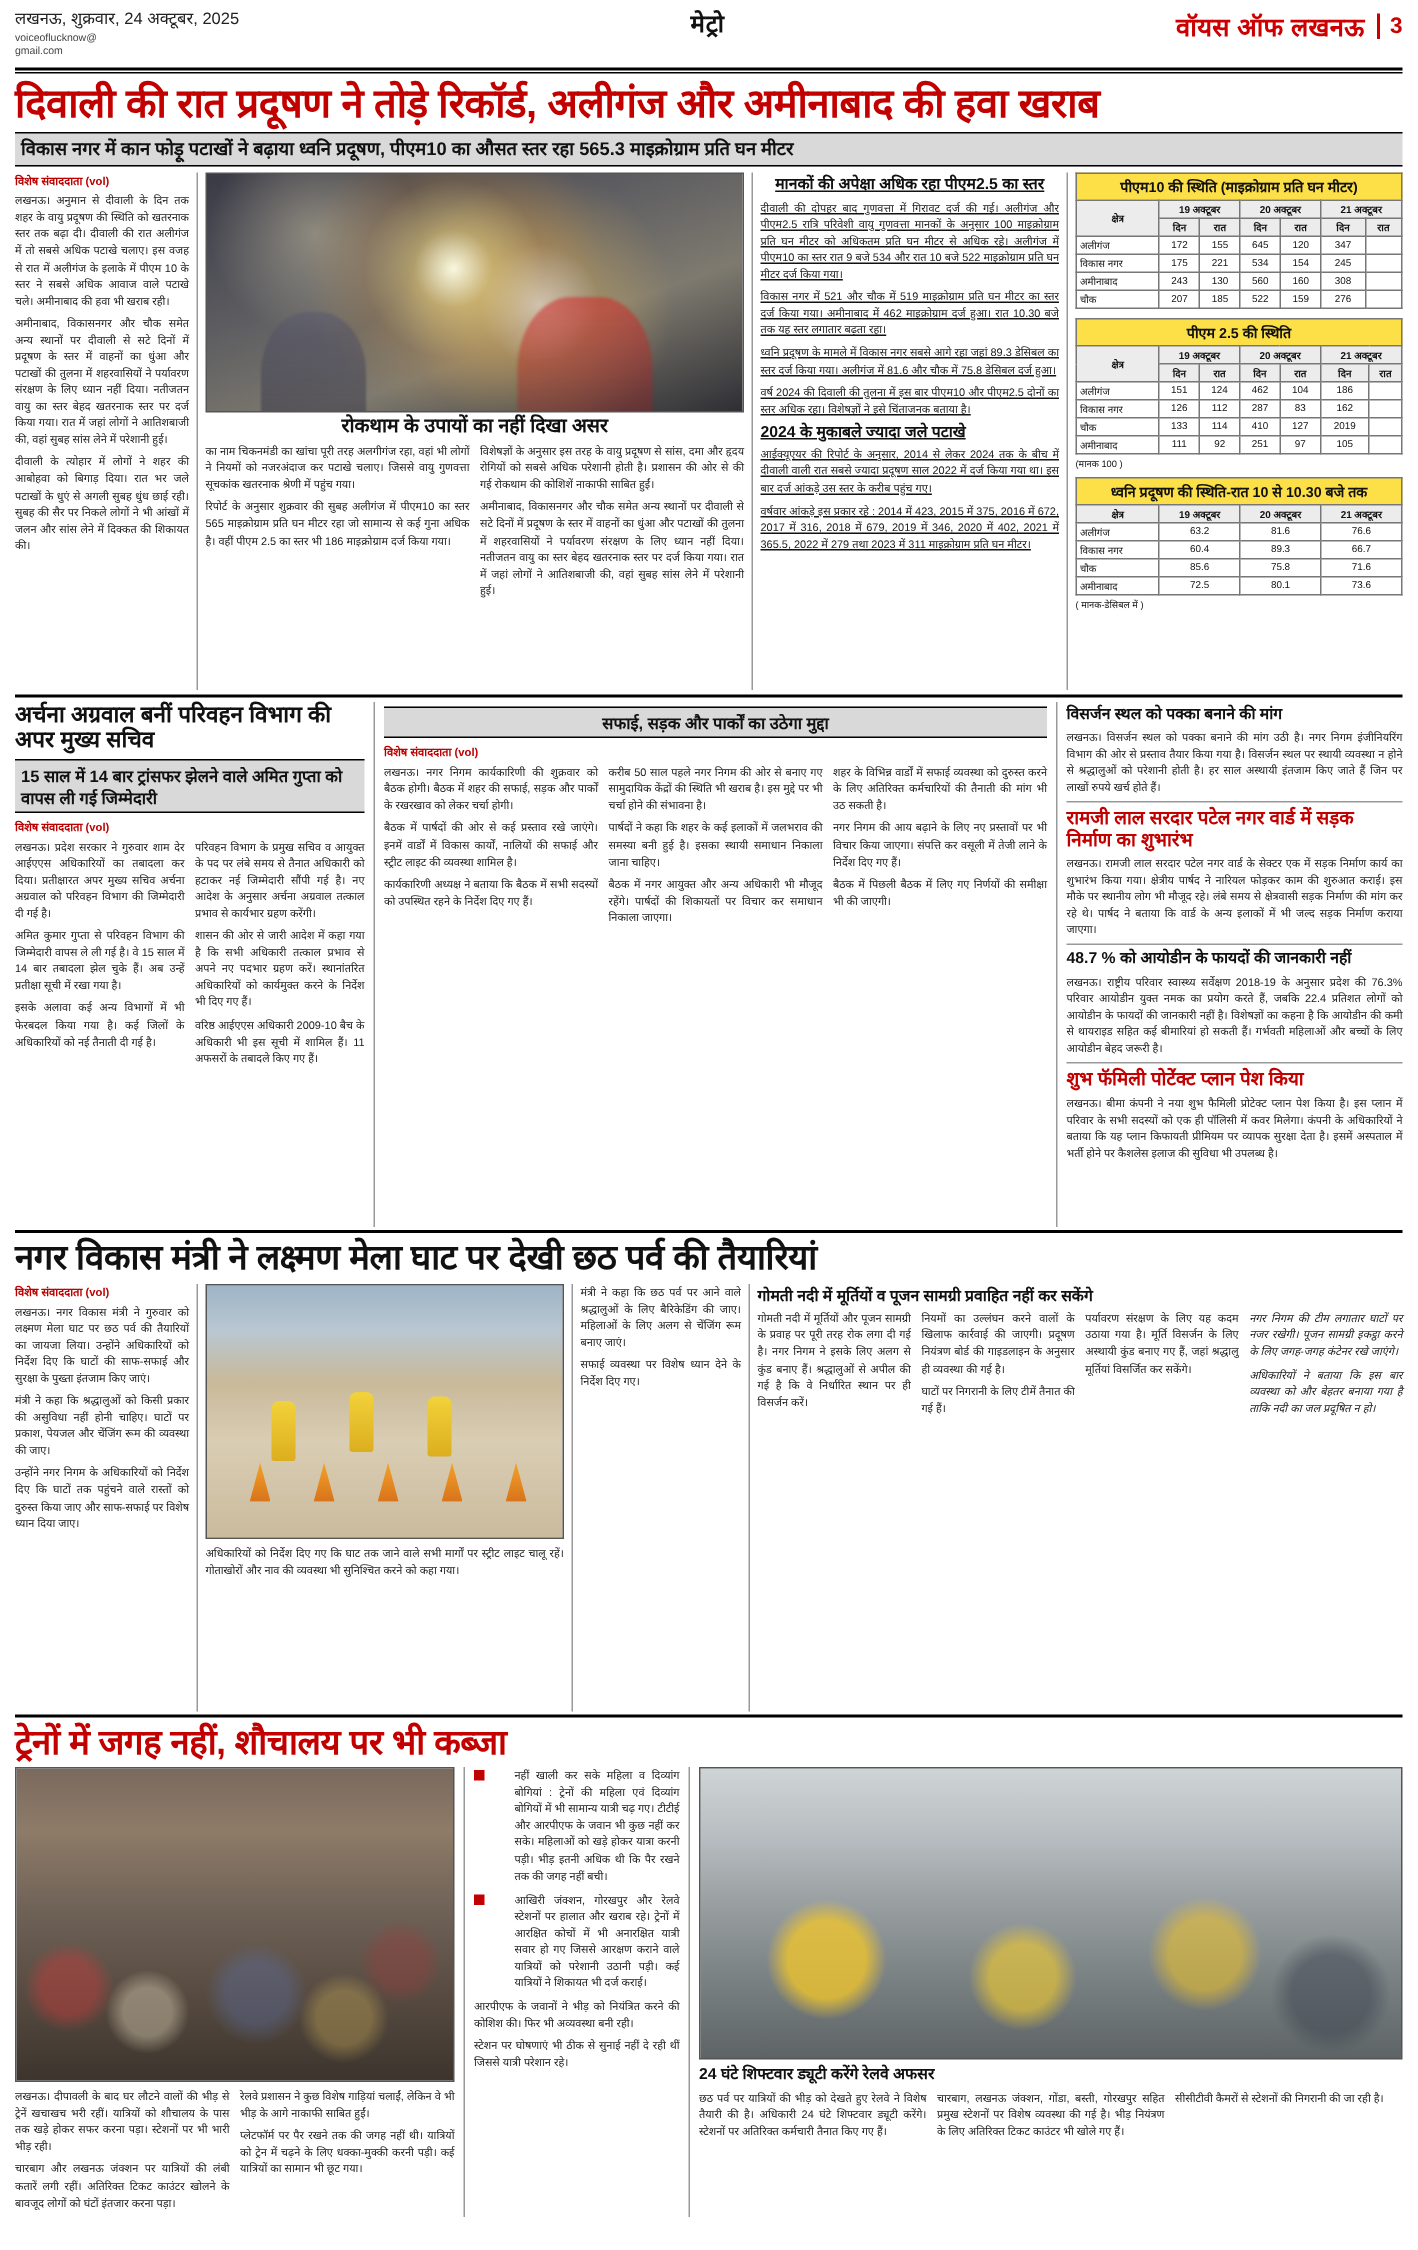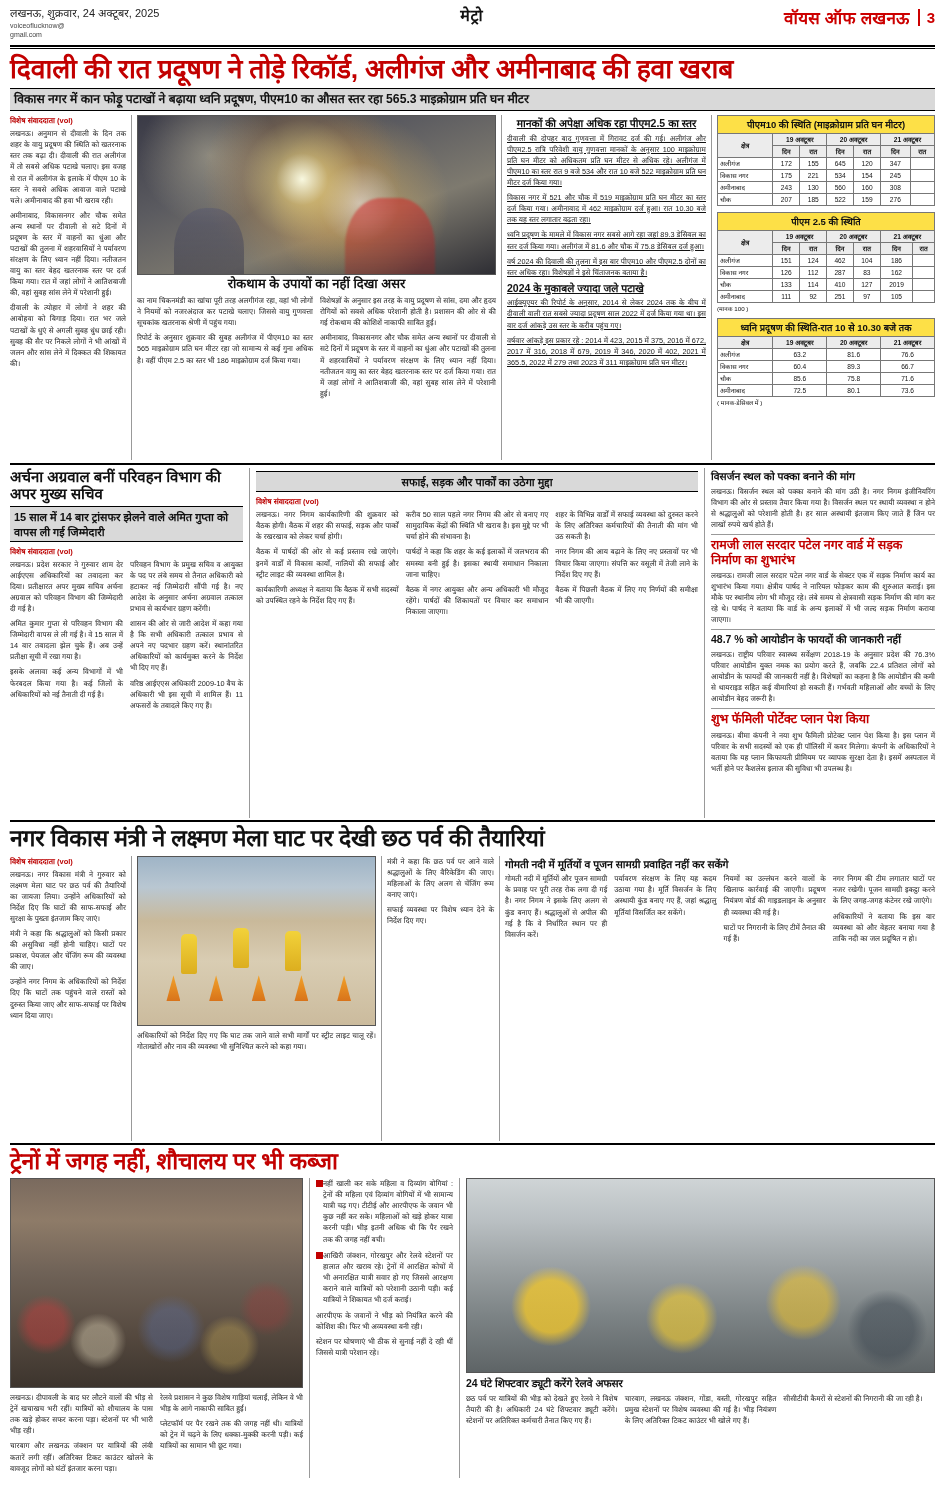--- a/index.html
+++ b/index.html
@@ -104,21 +104,21 @@
       radial-gradient(circle at 18% 66%, rgba(245,200,40,0.75) 0 26px, rgba(0,0,0,0) 40px),
       radial-gradient(circle at 46% 72%, rgba(245,205,45,0.6) 0 22px, rgba(0,0,0,0) 36px),
       radial-gradient(circle at 72% 64%, rgba(240,195,40,0.55) 0 24px, rgba(0,0,0,0) 38px),
       radial-gradient(circle at 90% 78%, rgba(60,70,80,0.5) 0 26px, rgba(0,0,0,0) 40px);
   }
   .photo.bordered { border:0.7px solid #555; }
 
   
   .grid { display:flex; }
   .sec { margin-top:4px; }
-  .bullet-item { display:flex; gap:0; margin-bottom:5px; }
+  .bullet-item { display:flex; gap:20px; margin-bottom:5px; }
   .bullet-dot { width:7px; height:7px; background:#c20000; flex:0 0 auto; margin-top:2px; }
 
   .band-head {
     font-size:22px; font-weight:bold; color:#c20000; line-height:1.15; letter-spacing:-0.2px;
   }
   .band-head.black { color:#111; }
   .band-sub {
     background:#d9d9d9; border-top:1px solid #000; border-bottom:1px solid #000;
     font-size:11px; font-weight:bold; padding:2px 4px;
   }
@@ -460,27 +460,27 @@
         </div>
       </div>
 
       <div style="flex:1; padding-left:5px;">
         <div class="subhead-2">गोमती नदी में मूर्तियों व पूजन सामग्री प्रवाहित नहीं कर सकेंगे</div>
         <div style="display:flex; gap:7px;">
           <div class="col-text" style="width:25%;">
             <p>गोमती नदी में मूर्तियों और पूजन सामग्री के प्रवाह पर पूरी तरह रोक लगा दी गई है। नगर निगम ने इसके लिए अलग से कुंड बनाए हैं। श्रद्धालुओं से अपील की गई है कि वे निर्धारित स्थान पर ही विसर्जन करें।</p>
           </div>
           <div class="col-text" style="width:25%;">
-            <p>पर्यावरण संरक्षण के लिए यह कदम उठाया गया है। मूर्ति विसर्जन के लिए अस्थायी कुंड बनाए गए हैं, जहां श्रद्धालु मूर्तियां विसर्जित कर सकेंगे।</p>
-          </div>
-          <div class="col-text" style="width:25%;">
             <p>नियमों का उल्लंघन करने वालों के खिलाफ कार्रवाई की जाएगी। प्रदूषण नियंत्रण बोर्ड की गाइडलाइन के अनुसार ही व्यवस्था की गई है।</p>
             <p>घाटों पर निगरानी के लिए टीमें तैनात की गई हैं।</p>
           </div>
           <div class="col-text" style="width:25%;">
+            <p>पर्यावरण संरक्षण के लिए यह कदम उठाया गया है। मूर्ति विसर्जन के लिए अस्थायी कुंड बनाए गए हैं, जहां श्रद्धालु मूर्तियां विसर्जित कर सकेंगे।</p>
+          </div>
+          <div class="col-text" style="width:25%;font-style:italic;">
             <p>नगर निगम की टीम लगातार घाटों पर नजर रखेगी। पूजन सामग्री इकट्ठा करने के लिए जगह-जगह कंटेनर रखे जाएंगे।</p>
             <p>अधिकारियों ने बताया कि इस बार व्यवस्था को और बेहतर बनाया गया है ताकि नदी का जल प्रदूषित न हो।</p>
           </div>
         </div>
       </div>
     </div>
   </div>
 
   <div class="rule-thick" style="margin-top:2px;"></div>
 

